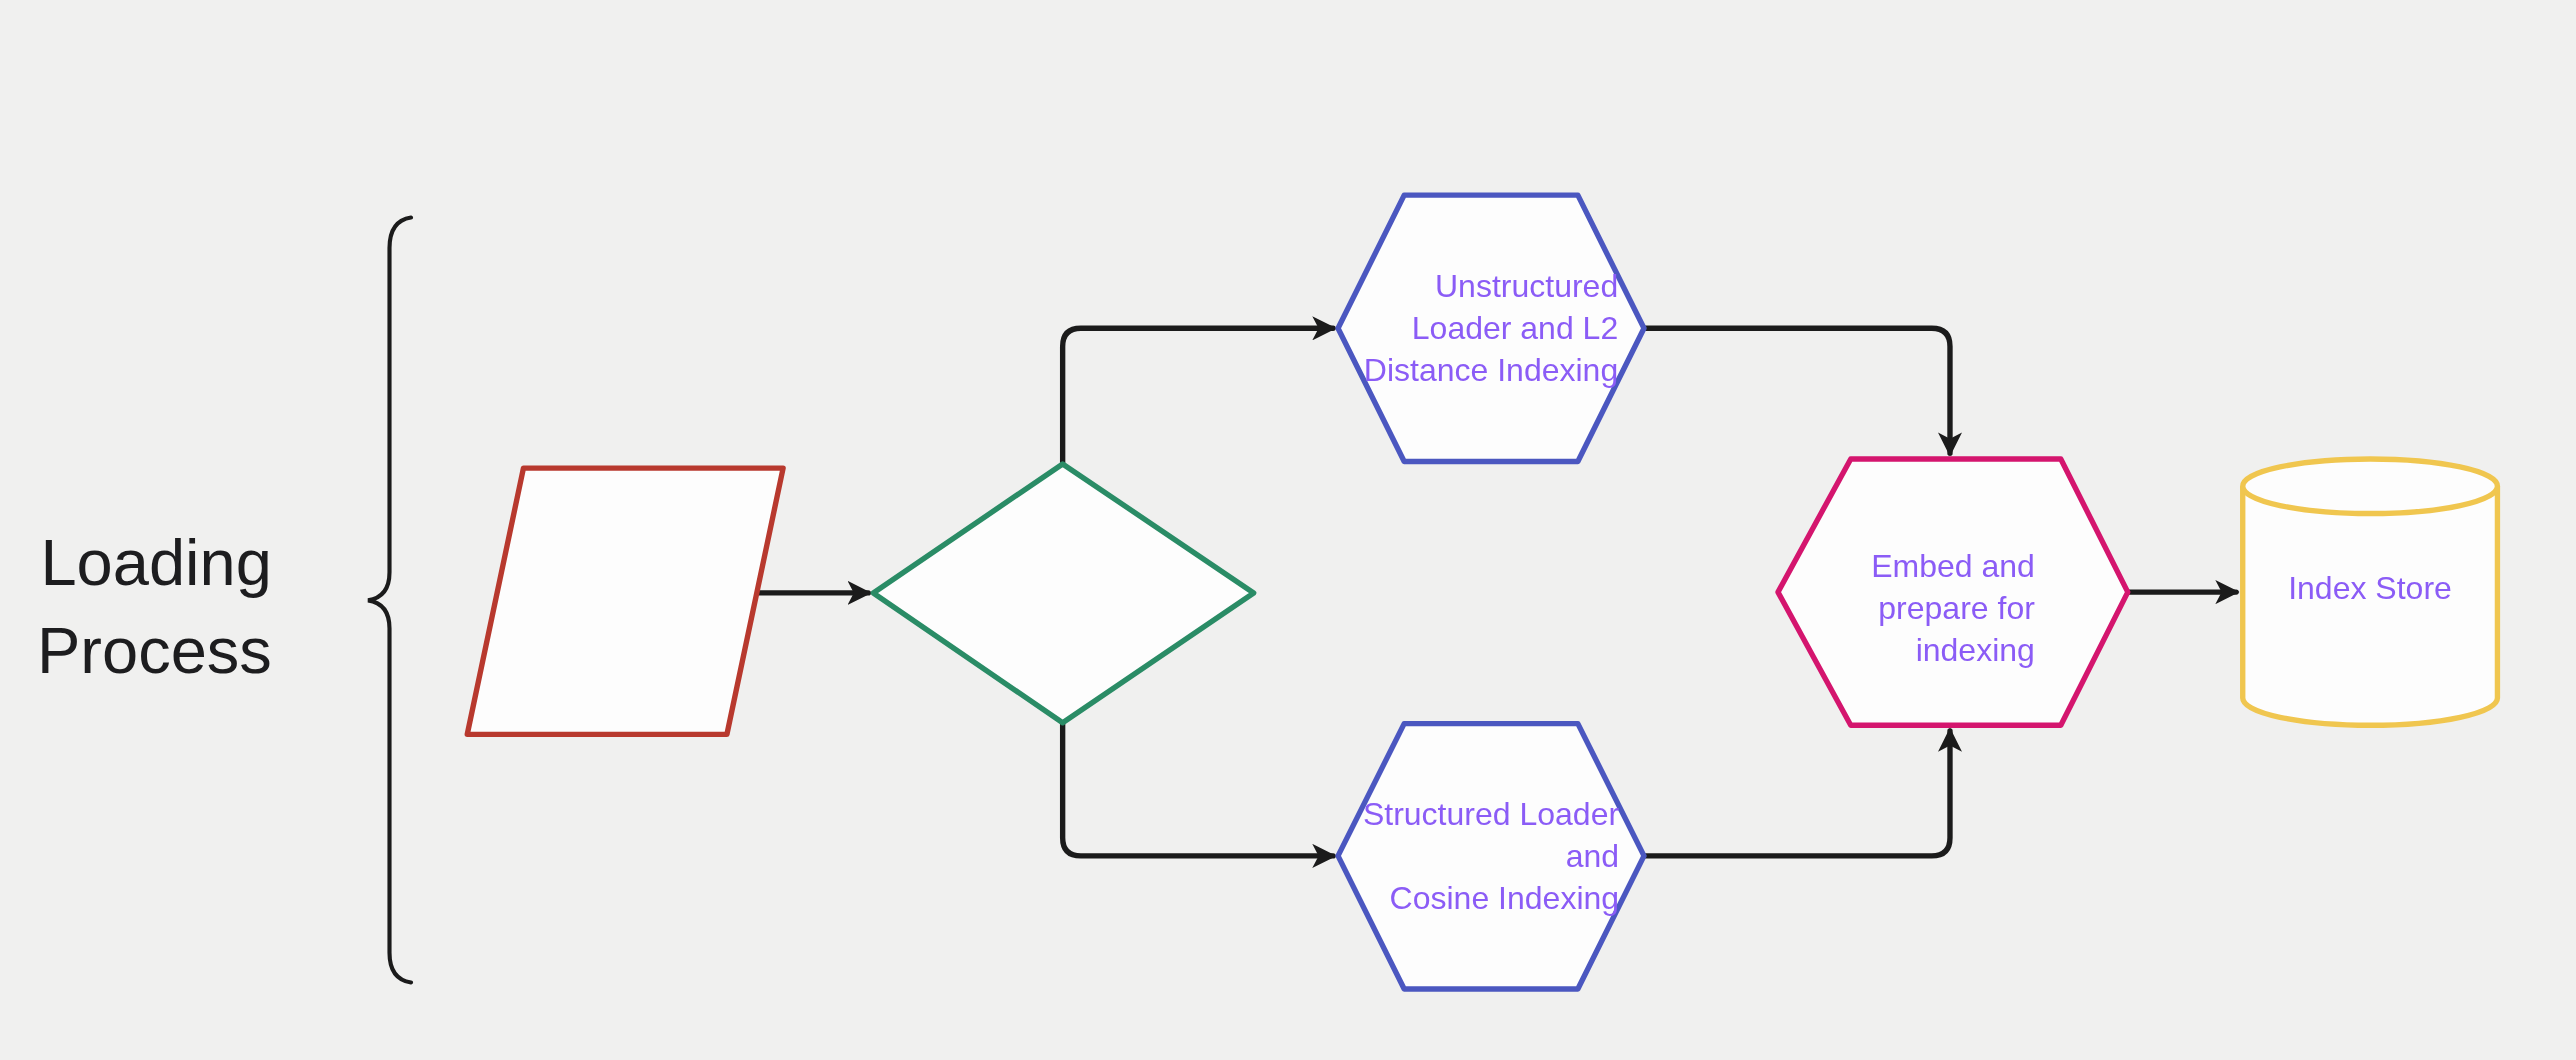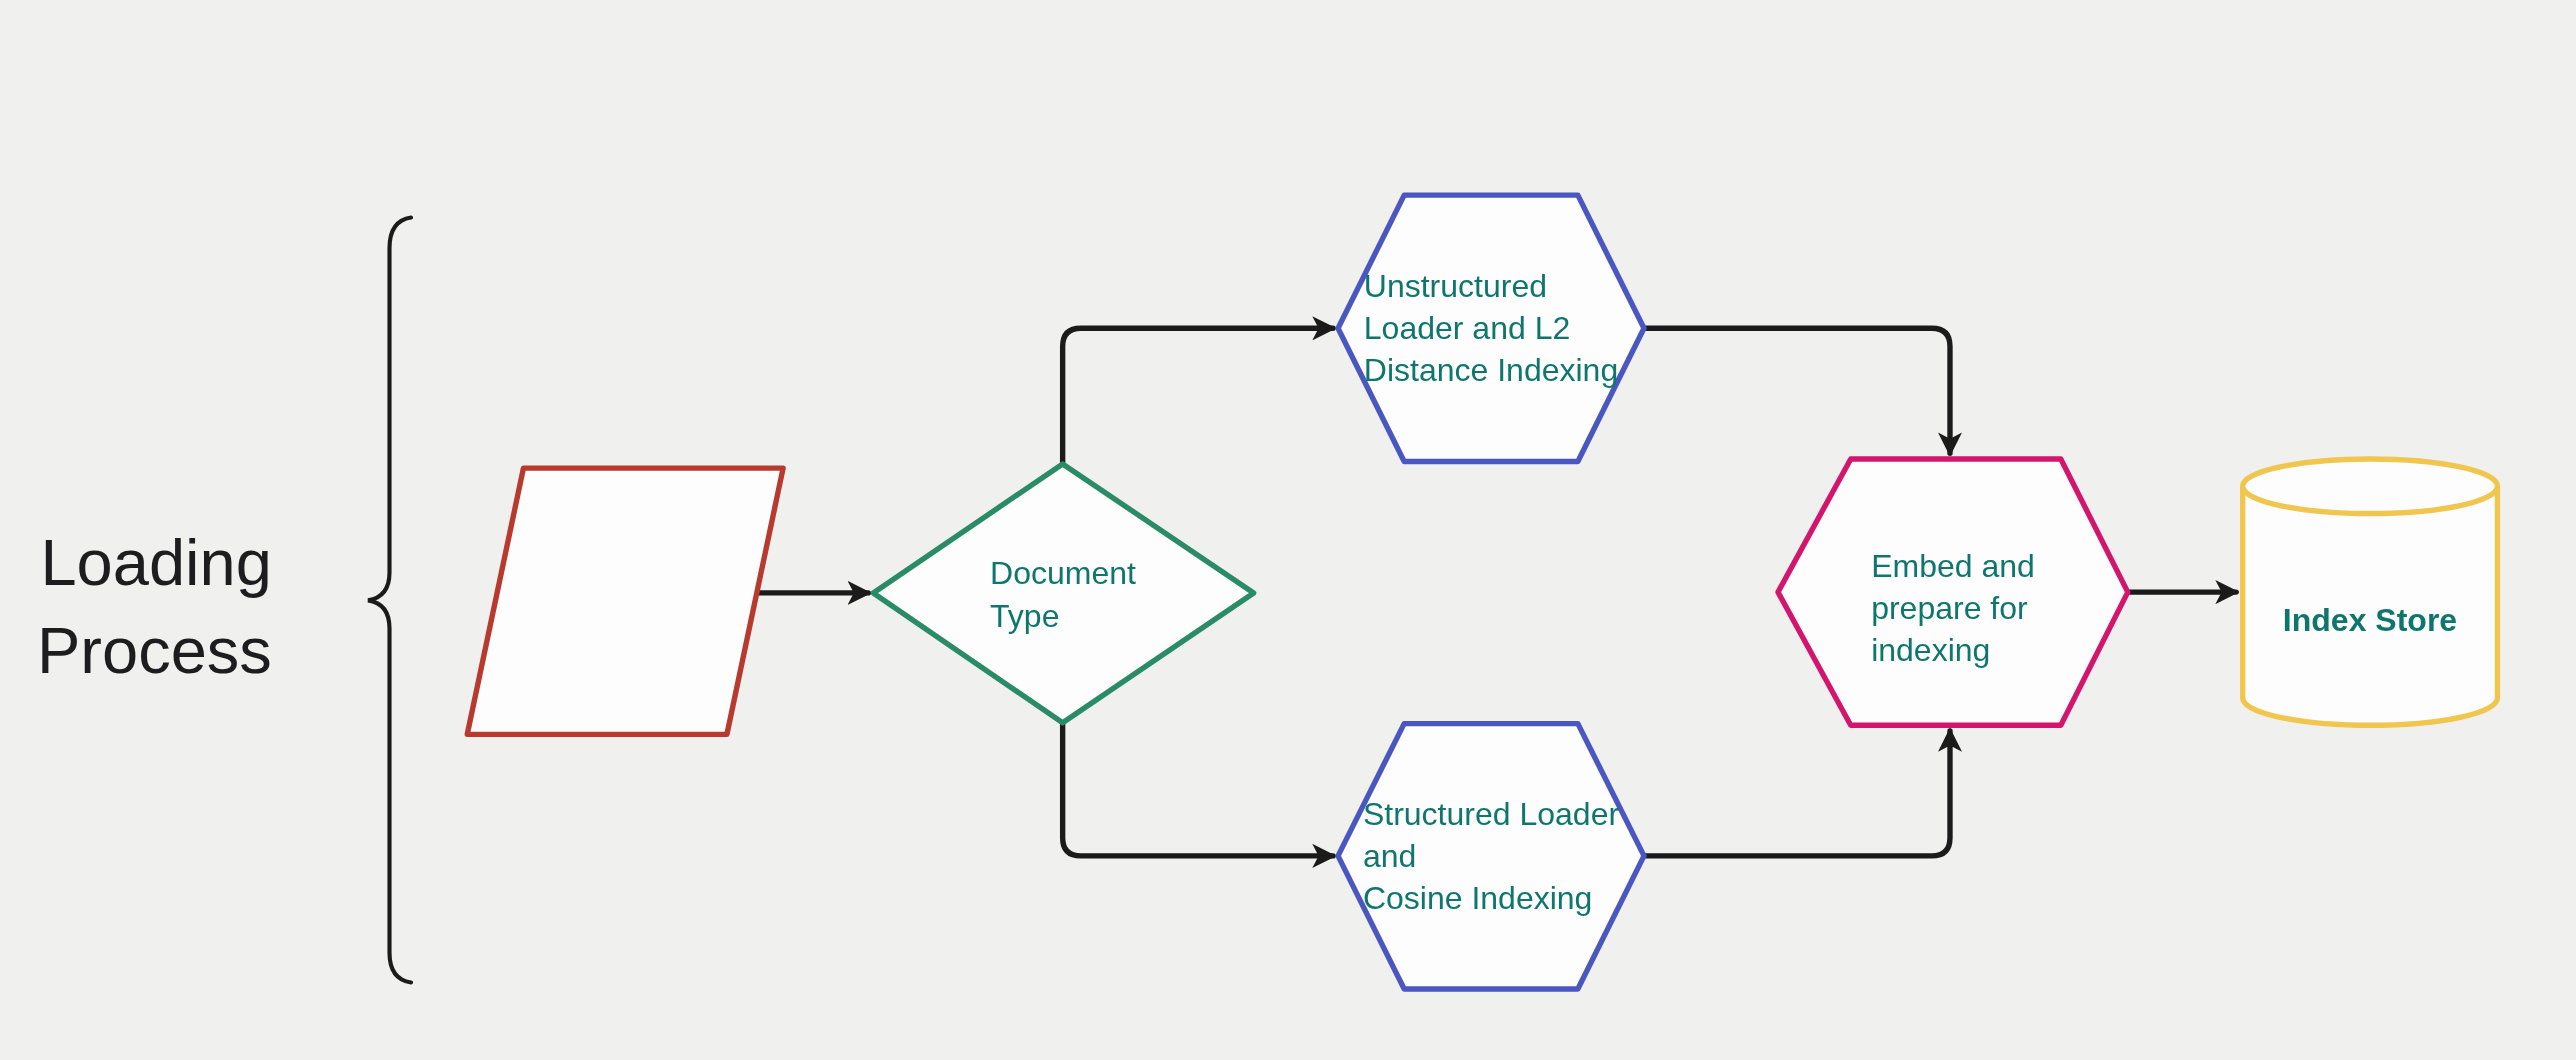--- a/index.html
+++ b/index.html
@@ -19,23 +19,23 @@
     position: absolute;
     left: 0;
     top: 0;
   }
   .node-label {
     position: absolute;
     transform: translate(-50%, -50%);
     display: flex;
     align-items: center;
     justify-content: center;
-    text-align: left;
+    text-align: right;
     white-space: pre-line;
-    color: #0f766e;
+    color: #8b5cf6;
     font-size: 32px;
     line-height: 1.32;
     pointer-events: none;
   }
   .process-label {
     position: absolute;
     left: 37px;
     top: 519px;
     white-space: pre-line;
     color: #1d1d1f;
@@ -80,31 +80,29 @@
 
       <path d="M 2712 588 L 2712 844 A 154 33 0 0 0 3020 844 L 3020 588" stroke="#f0c64f"></path>
       <ellipse cx="2866" cy="588" rx="154" ry="33" stroke="#f0c64f"></ellipse>
     </g>
   </svg>
 
   <div class="process-label">Loading
 Process</div>
 
 
-  <div class="node-label" style="left:1063px; top:594px; width:265px; height:141px;">Document
-Type</div>
 
   <div class="node-label" style="left:1491px; top:328px; width:298px; height:182px;">Unstructured
 Loader and L2
 Distance Indexing</div>
 
   <div class="node-label" style="left:1491px; top:856px; width:298px; height:182px;">Structured Loader
 and
 Cosine Indexing</div>
 
   <div class="node-label" style="left:1953px; top:608px; width:265px; height:182px;">Embed and
 prepare for
 indexing</div>
 
-  <div class="node-label" style="left:2370px; top:620px; width:232px; height:58px;font-weight:bold;">Index Store</div>
+  <div class="node-label" style="left:2370px; top:588px; width:232px; height:58px;">Index Store</div>
 
 </div>
 
 
 </body></html>

